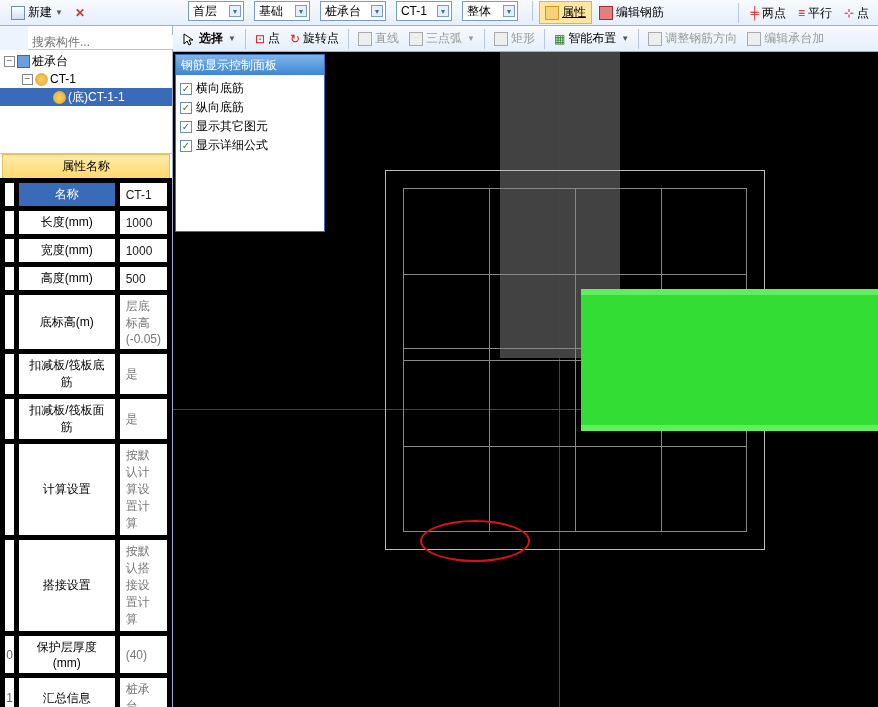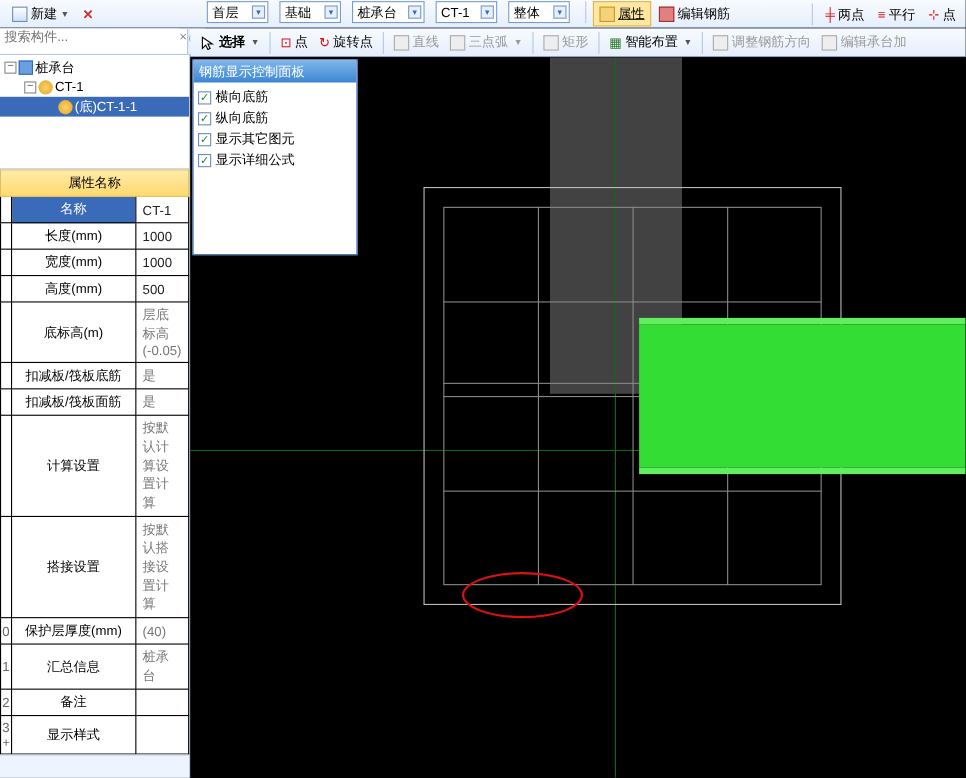--- a/index.html
+++ b/index.html
@@ -24,37 +24,37 @@
 
 
 .toolbar2 { position:absolute; left:173px; right:0; top:26px; height:26px; background:linear-gradient(#f8fbfe,#e5eefb); border-bottom:1px solid #9db3d4; display:flex; align-items:center; padding:0 4px; }
 .cur-ico { width:14px; height:14px; display:inline-block;}
 .cur-ico svg { width:14px; height:14px; }
 .disabled { color: #999; }
 .toggle-off-icon { width:14px;height:14px; border:1px solid #aaa; background:#eee; }
 
 
 .left-panel { position:absolute; left:0; top:26px; width:173px; height: 681px; background:#eef4fd; border-right:1px solid #9db3d4; }
-.search-row { height:24px; display:flex; align-items:flex-start; border-bottom:1px solid #b6c7e0; background:#fff; }
+.search-row { height:24px; display:flex; align-items:flex-end; border-bottom:1px solid #b6c7e0; background:#fff;margin-left:28px; }
 .search-row input { flex:1; border:none; outline:none; padding:0 4px; font-size:12px; color:#888; }
 .search-row .xico { width:18px; text-align:center; color:#888; }
 .search-row .mag { width:18px; text-align:center; background:#e6effb; border-left:1px solid #b6c7e0; height:100%; line-height:22px; color:#3a6bb8; }
 
 .tree { background:#fff; height: 104px; border-bottom:1px solid #b6c7e0; font-size:12px; padding:2px 0; overflow:hidden;}
 .tree-row { display:flex; align-items:center; height:18px; padding-left: var(--ind,4px); gap:2px; white-space:nowrap;}
 .tree-toggle { width:11px; height:11px; border:1px solid #888; display:flex; align-items:center; justify-content:center; font-size:10px; line-height:1; color:#555; background:#fff; }
 .tree-ico { width:13px; height:13px; }
 .tree-ico.db { background:#6aa0e0; border:1px solid #2d6bb5; }
 .tree-ico.gear { background:radial-gradient(#ffd36b,#e0a020); border-radius:50%; }
 .tree-row.sel { background:#3a6bb8; color:#fff; }
 
 .editor-title { height:20px; background:linear-gradient(#7fb6ea,#3d86d3); color:#fff; padding:2px 6px; font-weight:normal; }
 .prop-table { width:100%; border-collapse:collapse; background:#fff; font-size:12px; }
 .prop-table th { background:linear-gradient(#ffeaa8,#ffd96d); border:1px solid #e0c060; font-weight:normal; padding:3px 6px; }
-.prop-table td { border:1px solid #000000; padding:3px 6px; height:18px; }
+.prop-table td { border:5px solid #000000; padding:3px 6px; height:18px; }
 .prop-table td:first-child { width:10px; text-align:center; color:#666; padding:3px 1px; }
 .prop-table td:nth-child(2) { width:118px; text-align:center; }
 .prop-table tr.hl td { }
 .prop-table tr.hl td:nth-child(2) { background:#3a6bb8; color:#fff; }
 .prop-table tr td:nth-child(3){ color:#222; }
 .prop-table tr.gray td:nth-child(3){ color:#777; }
 .under-table { height: 300px; background:#eef4fd; border-top:1px solid #c9d6ea;}
 
 
 .canvas { position:absolute; left:173px; top:52px; right:0; bottom:0; background:#000; overflow:hidden; }

